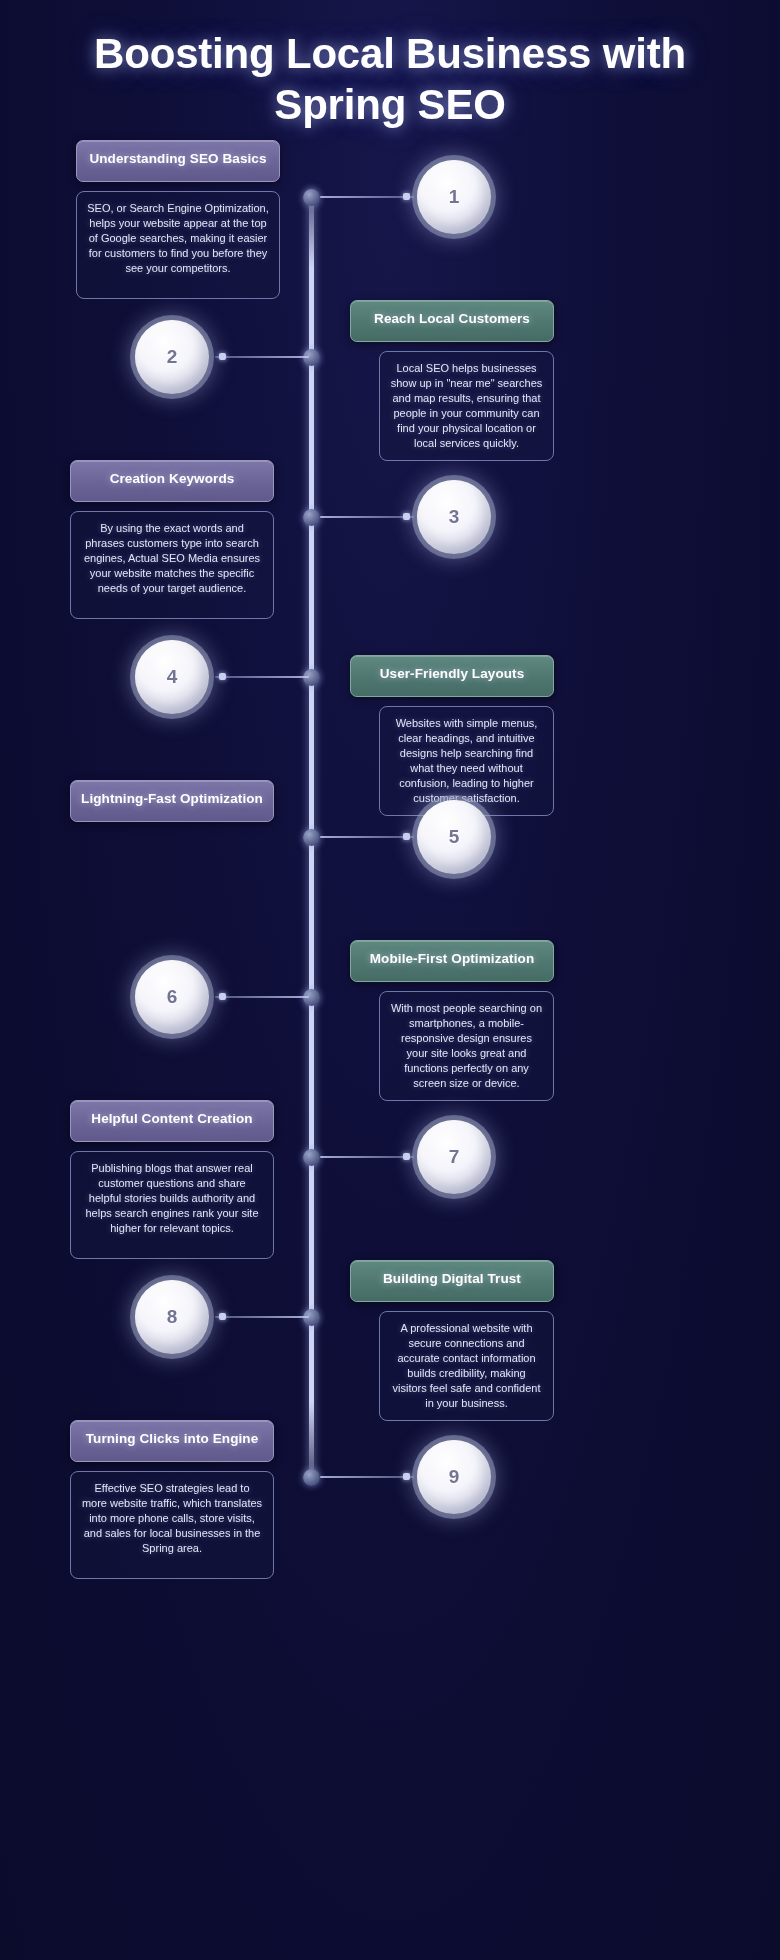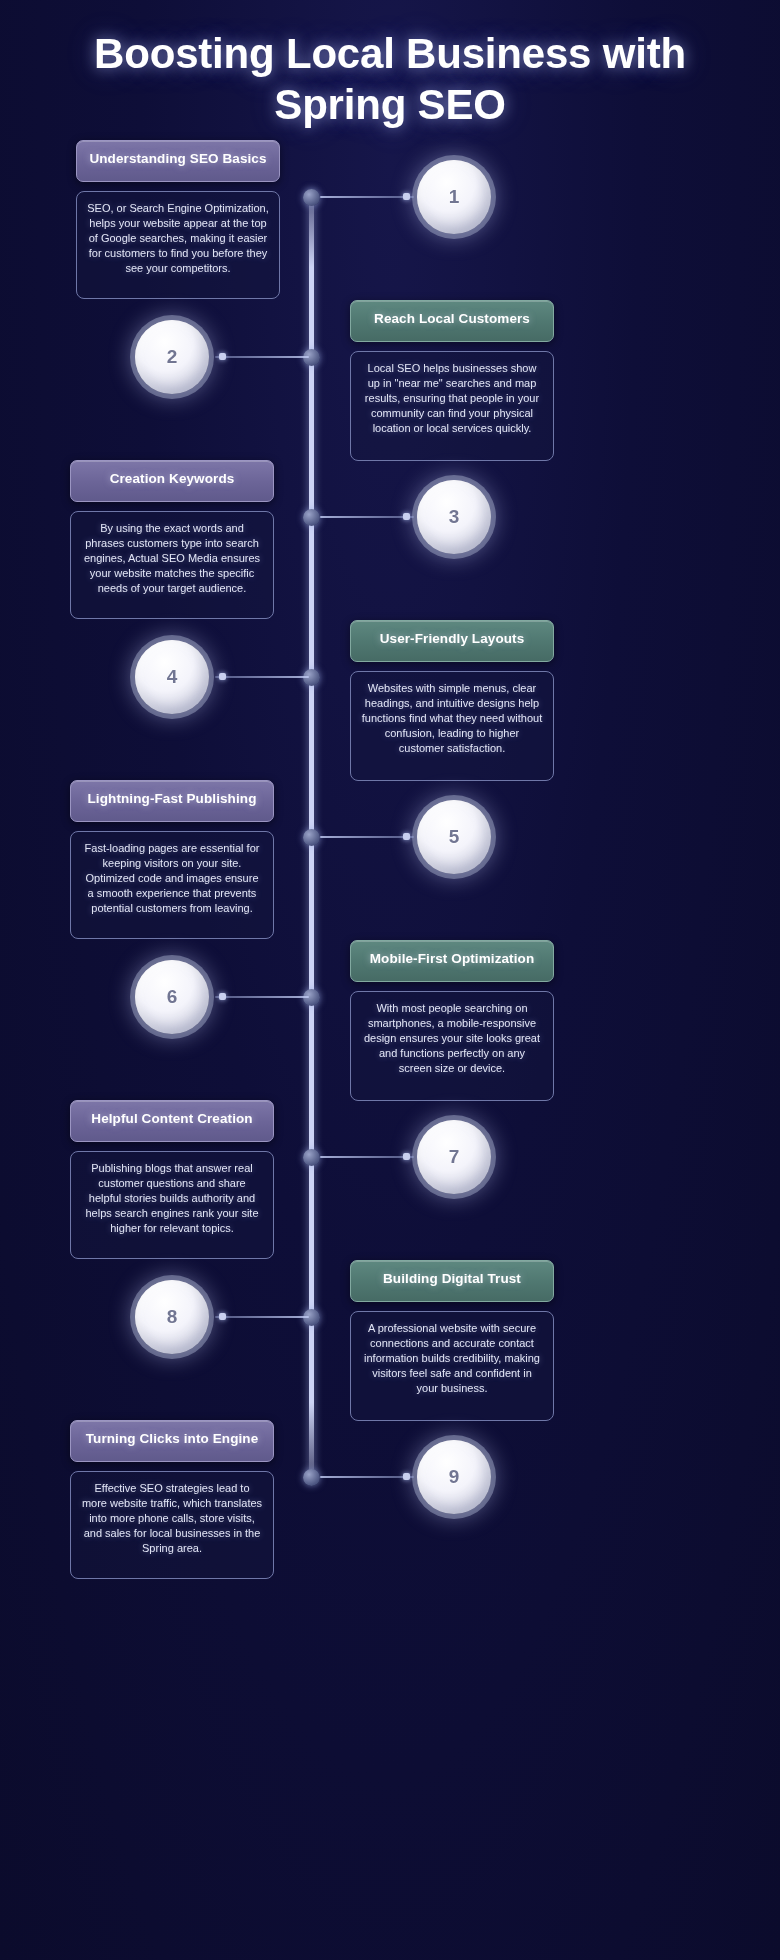--- a/index.html
+++ b/index.html
@@ -131,21 +131,21 @@
     background: rgba(20,22,62,.45);
     padding: 9px 10px;
     height: 108px;
     overflow: hidden;
     color: #e3e6f6;
     font-size: 11px;
     line-height: 1.36;
     text-align: center;
     text-shadow: 0 0 6px rgba(180,195,255,.45);
   }
-  .card.right .card-body { height: 110px; }
+  .card.right .card-body { height: 110px; margin-left: 29px; }
 </style>
 </head>
 <body>
 
 <div id="page">
 
   <h1 class="title">Boosting Local Business with Spring SEO</h1>
 
   <div class="spine"></div>
 
@@ -180,35 +180,34 @@
           <div class="card-body">By using the exact words and phrases customers type into search engines, Actual SEO Media ensures your website matches the specific needs of your target audience.</div>
         </div>
         <div class="num-circle" style="top: 480px; left: 417px;">
           <span>3</span>
         </div>
         <div class="node" style="top: 509px;"></div>
         <div class="connector" style="top: 516px; left: 320px; width: 94px;"></div>
         <div class="conn-cap" style="top: 513px; left: 403px;"></div>
       </div>
       <div class="row" style="top: 0px;">
-        <div class="card right" style="top: 620px; left: 350px;">
+        <div class="card right" style="top: 655px; left: 350px;">
           <div class="card-header teal">User-Friendly Layouts</div>
-          <div class="card-body">Websites with simple menus, clear headings, and intuitive designs help functions find what they need without confusion, leading to higher customer satisfaction.</div>
+          <div class="card-body">Websites with simple menus, clear headings, and intuitive designs help searching find what they need without confusion, leading to higher customer satisfaction.</div>
         </div>
         <div class="num-circle" style="top: 640px; left: 135px;">
           <span>4</span>
         </div>
         <div class="node" style="top: 669px;"></div>
         <div class="connector to-left" style="top: 676px; left: 215px; width: 94px;"></div>
         <div class="conn-cap" style="top: 673px; left: 219px;"></div>
       </div>
       <div class="row" style="top: 0px;">
         <div class="card left" style="top: 780px; left: 70px;">
-          <div class="card-header purple">Lightning-Fast Publishing</div>
-          <div class="card-body">Fast-loading pages are essential for keeping visitors on your site. Optimized code and images ensure a smooth experience that prevents potential customers from leaving.</div>
+          <div class="card-header purple">Lightning-Fast Optimization</div>
         </div>
         <div class="num-circle" style="top: 800px; left: 417px;">
           <span>5</span>
         </div>
         <div class="node" style="top: 829px;"></div>
         <div class="connector" style="top: 836px; left: 320px; width: 94px;"></div>
         <div class="conn-cap" style="top: 833px; left: 403px;"></div>
       </div>
       <div class="row" style="top: 0px;">
         <div class="card right" style="top: 940px; left: 350px;">

